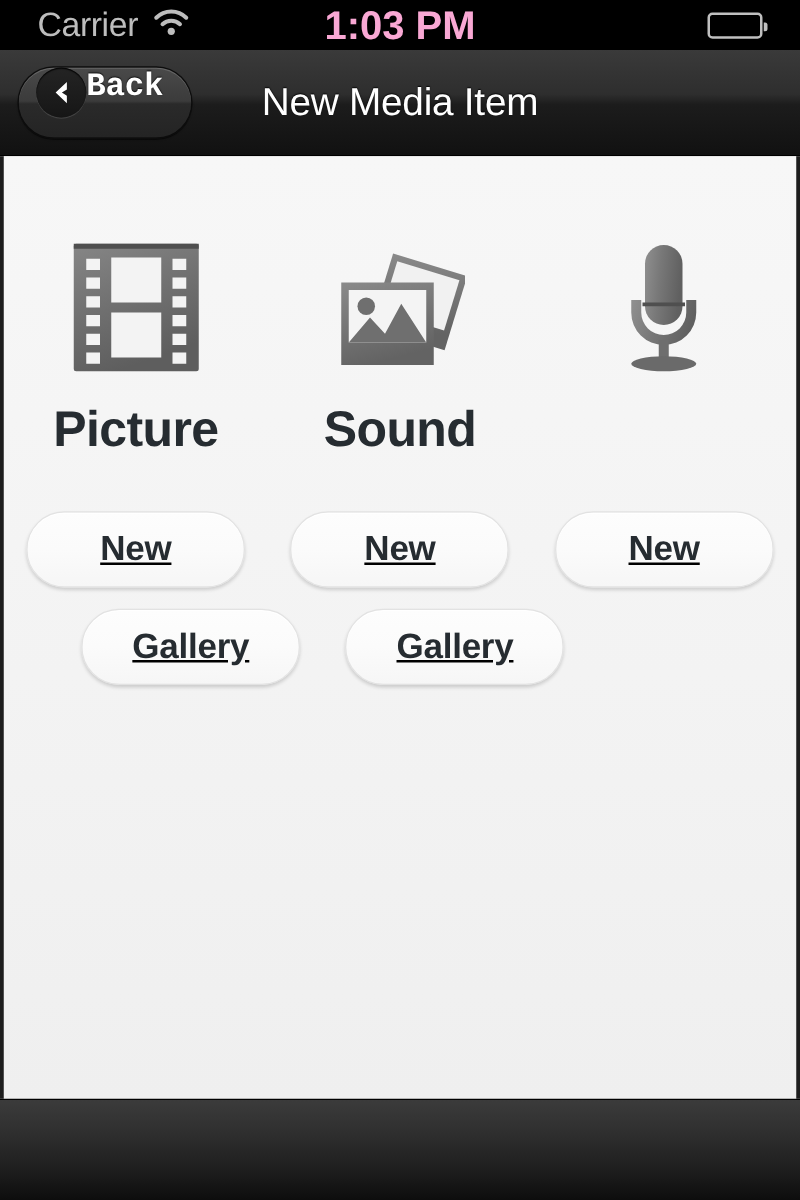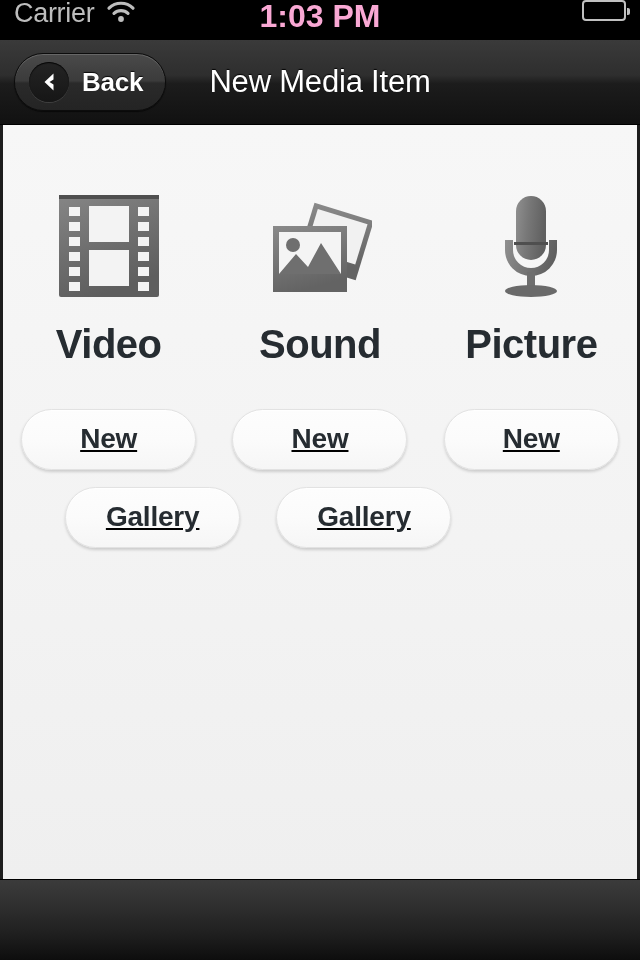--- a/index.html
+++ b/index.html
@@ -23,23 +23,23 @@
   }
 
   
   .statusbar {
     position: absolute;
     left: 0; top: 0;
     width: 640px;
     height: 40px;
     background: #000;
     display: flex;
-    align-items: flex-start;
-    box-sizing: border-box;
-    padding: 0 14px;
+    align-items: center;
+    box-sizing: border-box;
+    padding: 0 30px;
   }
   .sb-left {
     display: flex;
     align-items: center;
     gap: 12px;
     flex: 1 1 0;
   }
   .sb-carrier {
     color: #bdbdbd;
     font-size: 27px;
@@ -111,28 +111,28 @@
     letter-spacing: -0.2px;
     text-shadow: 0 -1px 1px rgba(0,0,0,0.9);
   }
   .back-button {
     position: absolute;
     left: 14px;
     top: 13px;
     height: 58px;
     padding: 0 22px 0 14px;
     display: flex;
-    align-items: center;
-    gap: 13px;
+    align-items: flex-start;
     background: linear-gradient(to bottom, #4a4a4a 0%, #3b3b3b 48%, #2a2a2a 52%, #242424 100%);
     border: 1px solid #0c0c0c;
     border-radius: 30px;
     box-sizing: border-box;
     box-shadow: inset 0 1px 0 rgba(255,255,255,0.16), 0 1px 1px rgba(0,0,0,0.6);
     cursor: pointer;
+    font-family: Liberation Mono, monospace;
   }
   .back-badge {
     width: 40px;
     height: 40px;
     border-radius: 50%;
     background: linear-gradient(to bottom, #242424, #161616);
     box-shadow: inset 0 1px 1px rgba(0,0,0,0.9), 0 1px 0 rgba(255,255,255,0.12);
     display: flex;
     align-items: center;
     justify-content: center;
@@ -361,27 +361,24 @@
               <rect x="35" y="78" width="8" height="15" fill="#6e6e6e"></rect>
               <ellipse cx="39" cy="97" rx="26" ry="6" fill="#6a6a6a"></ellipse>
               <rect x="22" y="48" width="34" height="3" fill="#4f4f4f"></rect>
             </svg>
           </span>
         </div>
       </div>
 
       <div class="label-row">
         <div class="label-cell">
-          <span class="media-label">Video</span>
+          <span class="media-label">Picture</span>
         </div>
         <div class="label-cell">
           <span class="media-label">Sound</span>
-        </div>
-        <div class="label-cell">
-          <span class="media-label">Picture</span>
         </div>
       </div>
 
       <div class="btn-row row-new">
         <div class="btn-cell">
           <div class="pill-button">
             <span class="pill-label">New</span>
           </div>
         </div>
         <div class="btn-cell">

